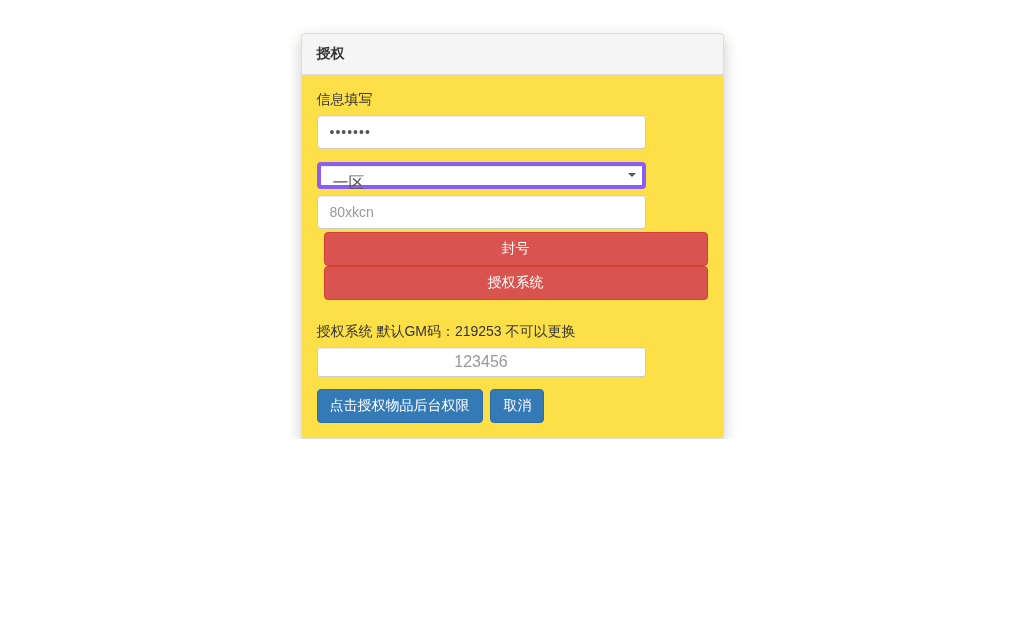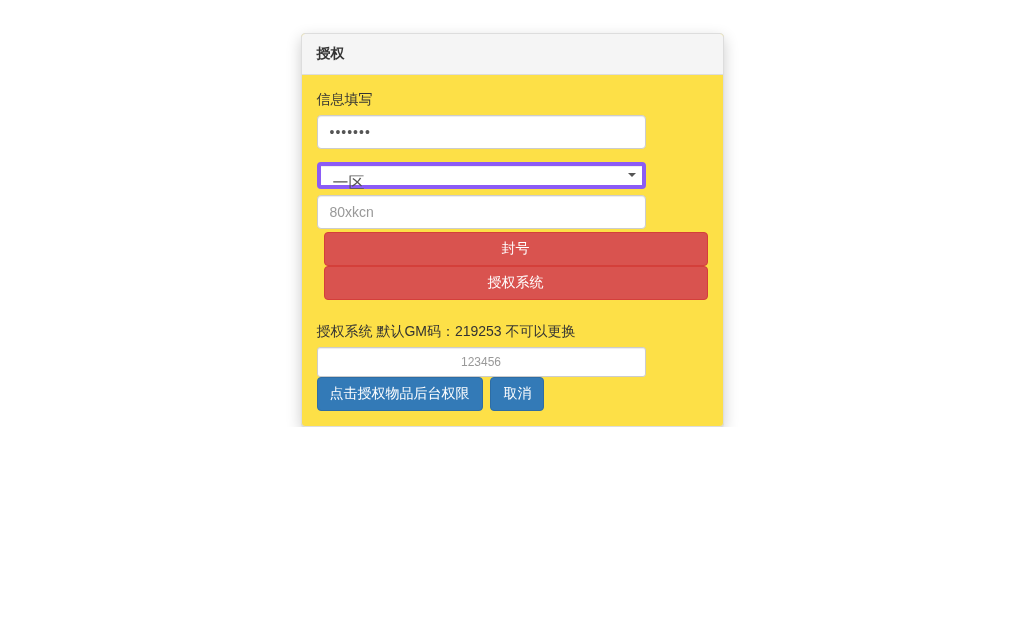--- a/index.html
+++ b/index.html
@@ -143,26 +143,27 @@
       padding-right: 15px;
       border-radius: 14px;
     }
     .section2 {
       margin-top: 22px;
     }
     .gm-input {
       width: 329px;
       height: 30px;
       padding: 5px 10px;
-      font-size: 12px;
+      font-size: 16px;
       line-height: 1.5;
       border-radius: 3px;
       text-align: center;
     }
     .bottom-btn-row {
+      margin-top: 12px;
     }
     .bottom-btn-row .btn + .btn {
       margin-left: 4px;
     }
     .narrow-wrap {
       width: 348px;
     }
   </style>
 </head>
 <body>

